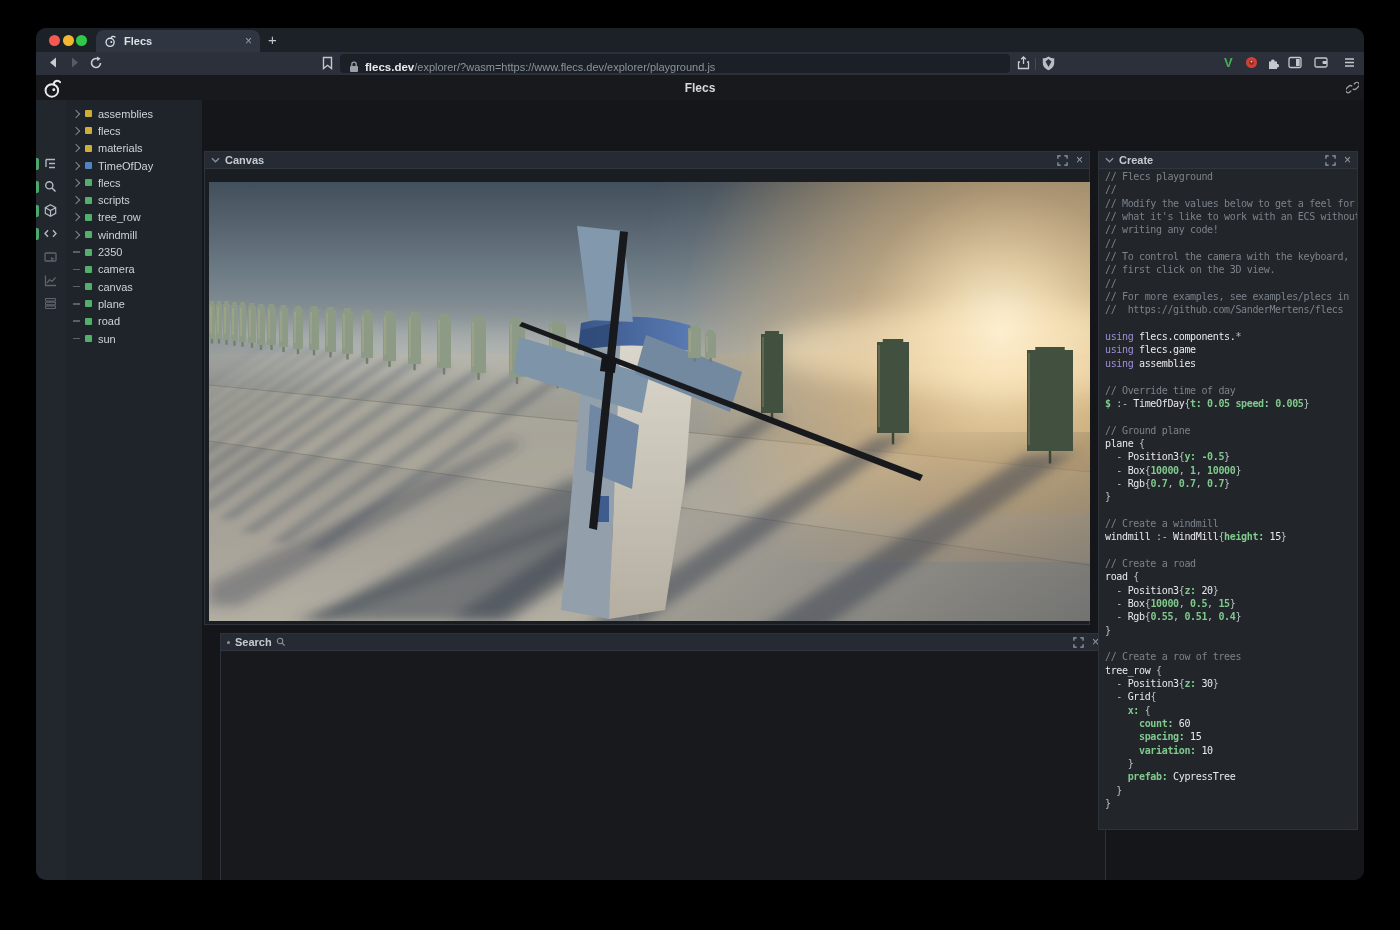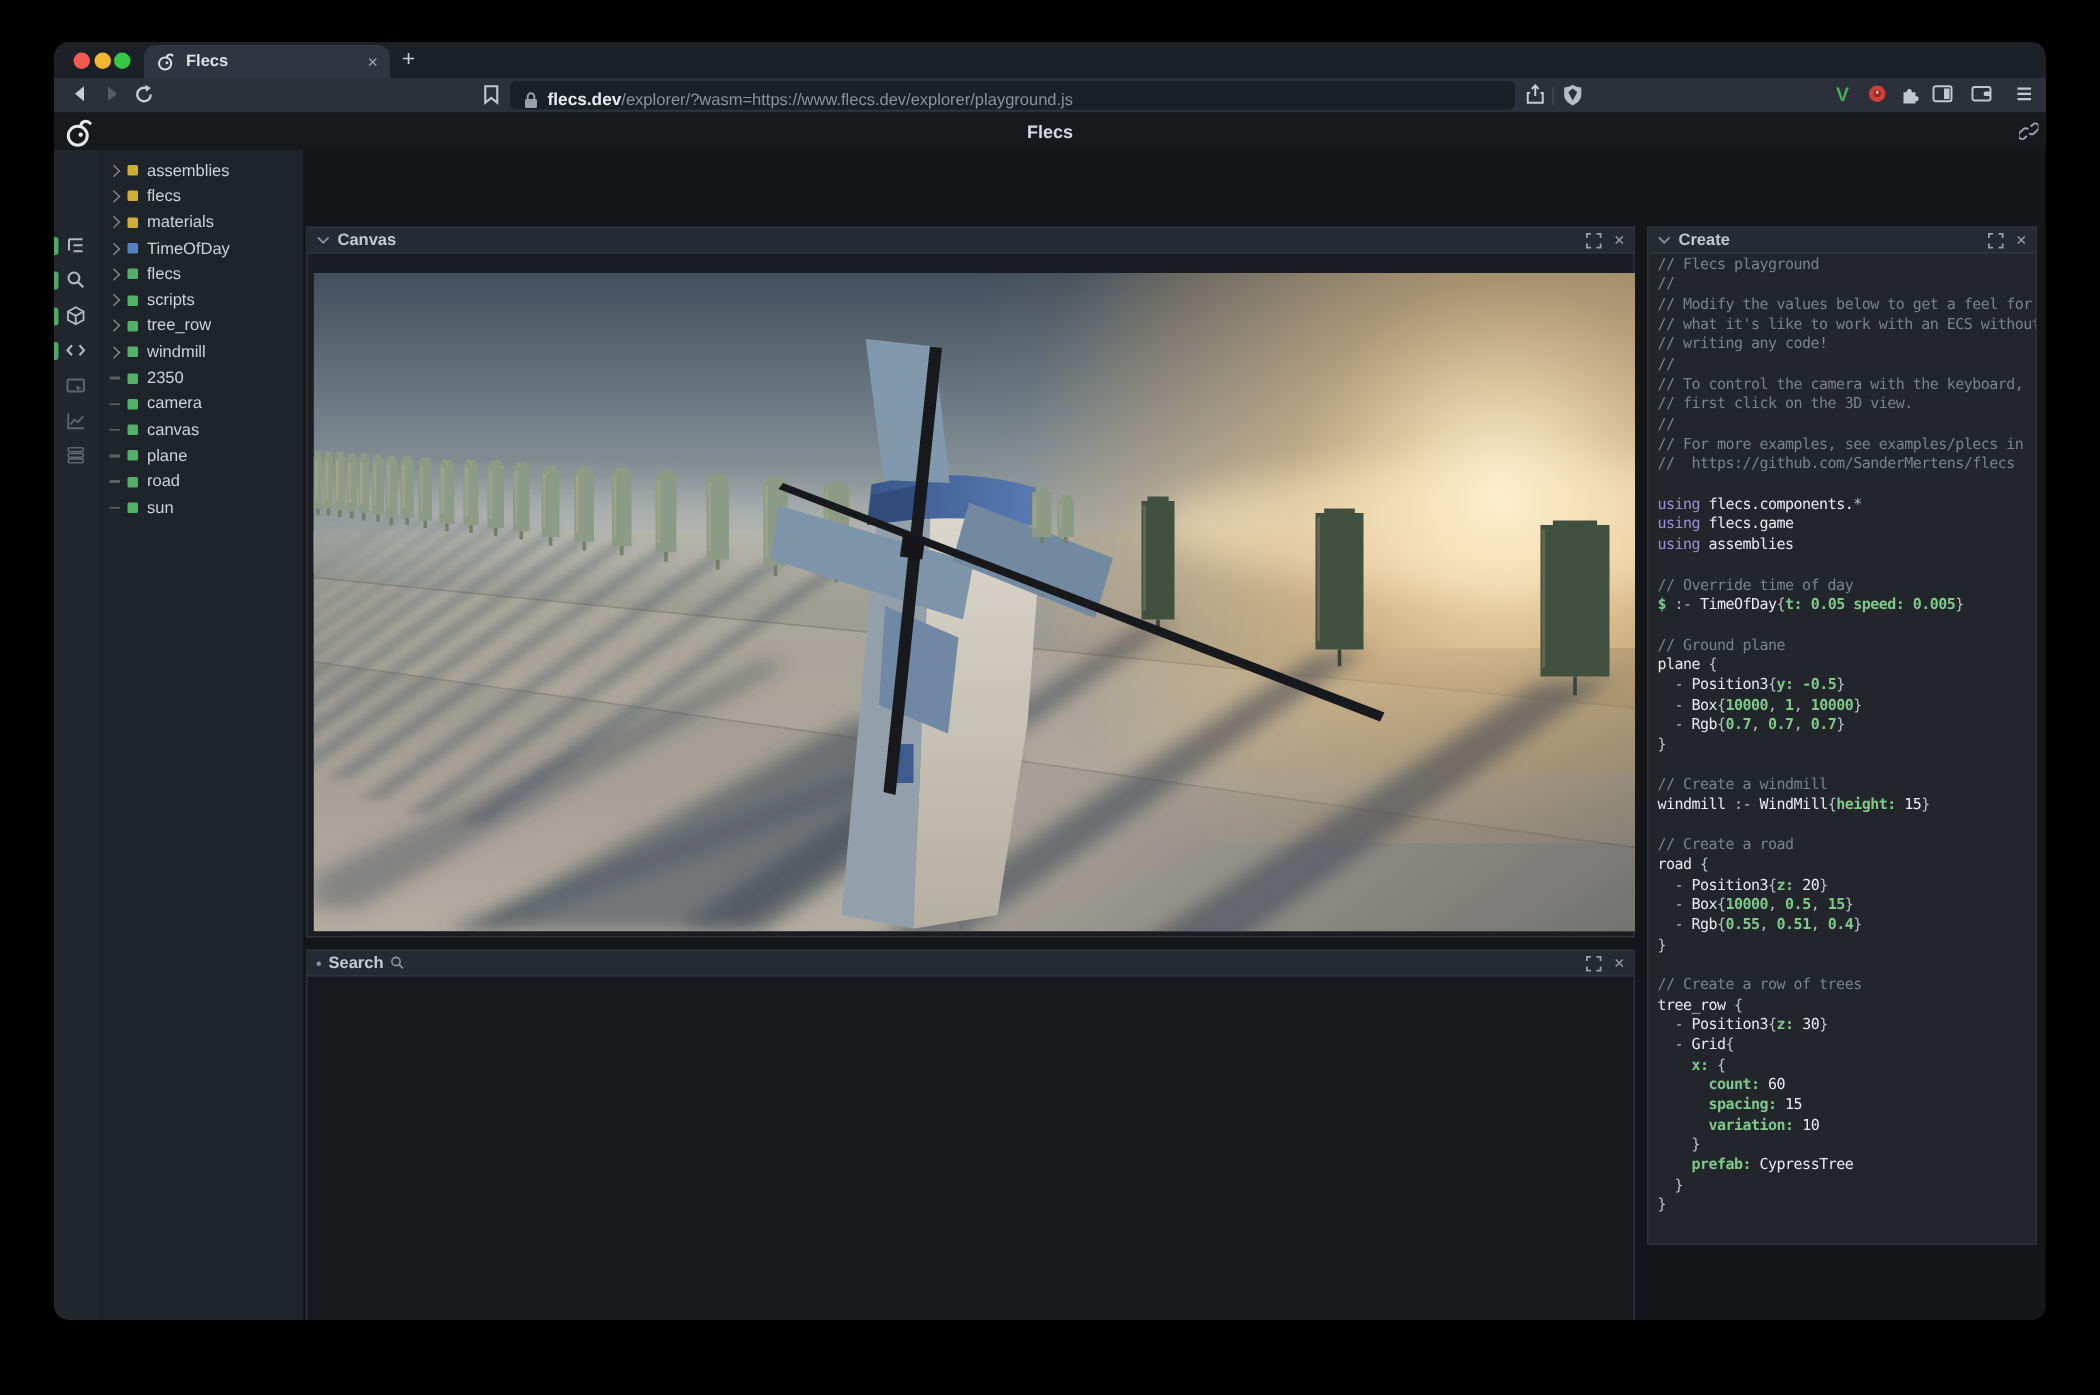--- a/index.html
+++ b/index.html
@@ -43,21 +43,21 @@
   .panel{position:absolute;background:#1a1d22;border:1px solid #2e323a;box-sizing:border-box}
   .phead{position:absolute;left:0;top:0;width:100%;height:17px;background:#262b33;
     border-bottom:1px solid #31353d;display:flex;align-items:center;padding:0 6px;box-sizing:border-box}
   .phead .ptitle{color:#c5cad0;font-size:11px;font-weight:bold;margin-left:5px}
   .phead .spacer{flex:1}
   .phead .hic{margin-left:8px;display:flex;align-items:center}
   .phead .x{color:#9aa0a7;font-size:12px;line-height:1;margin-left:8px}
   .dot{width:3px;height:3px;border-radius:50%;background:#8a9199}
   #canvaspanel{left:168px;top:76px;width:886px;height:474px}
   #scene{position:absolute;left:4px;top:30px;width:881px;height:439px;background:#0e1013}
-  #searchpanel{left:168px;top:558px;width:886px;height:290px;background:#17191d}
+  #searchpanel{left:184px;top:558px;width:886px;height:290px;background:#17191d}
   #editorpanel{left:1062px;top:76px;width:260px;height:679px;background:#22262a}
   #code-lines{position:absolute;left:0;top:18px;width:100%;bottom:0;padding:0 0 0 6px;
     box-sizing:border-box;font-family:"DejaVu Sans Mono",monospace;font-size:10px;
     line-height:13.35px;letter-spacing:-0.35px;white-space:pre;overflow:hidden;cursor:text}
   .cl{height:13.35px}
   .c{color:#7b828b}
   .k{color:#9b90d8}
   .b{color:#e8eaec;font-weight:normal}
   .p{color:#b9bfc6}
   .g{color:#7fc98c;font-weight:bold}

